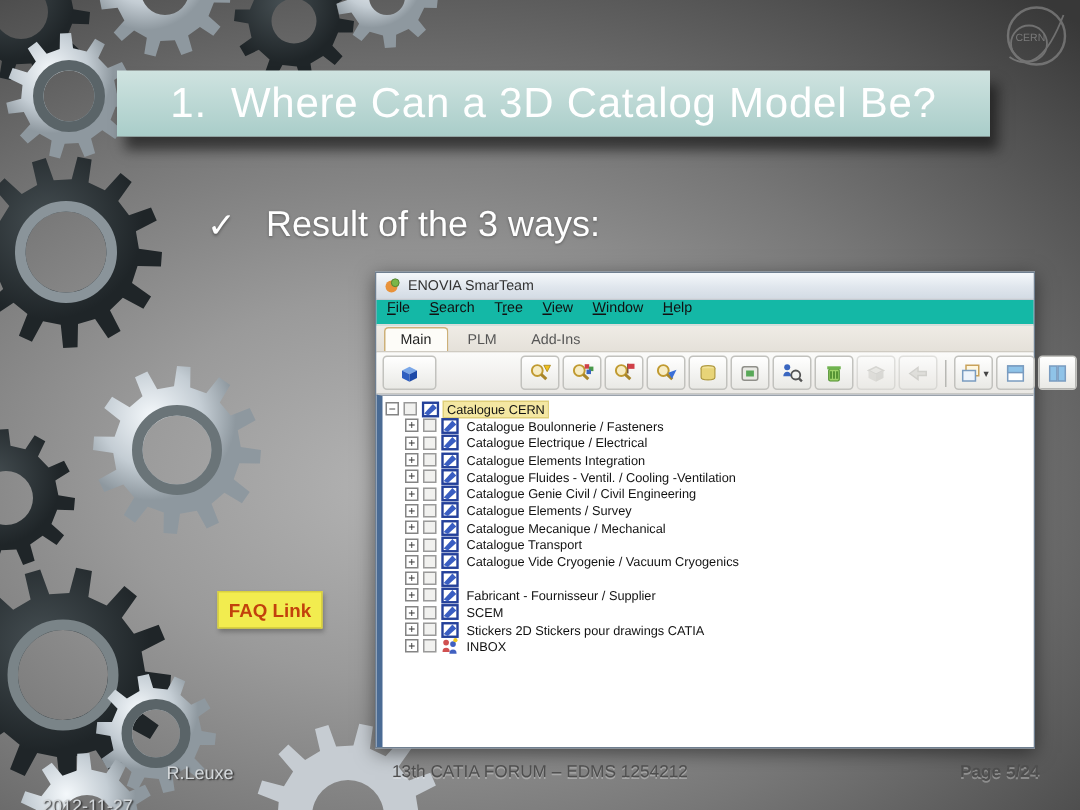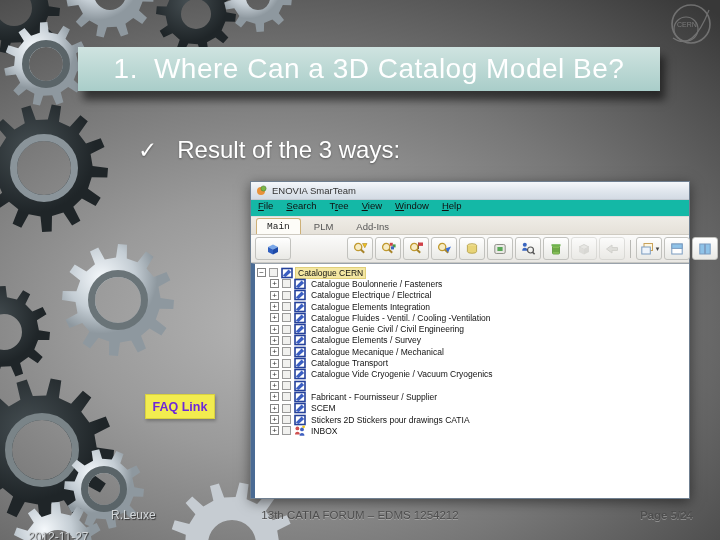--- a/index.html
+++ b/index.html
@@ -45,21 +45,21 @@
   }
   .menubar span u{text-decoration:underline;}
   .tabbar{
     height:17px;flex:0 0 17px;background:linear-gradient(#efece6,#e5e1d9);
     border-bottom:1px solid #cfcbc2;display:flex;align-items:flex-end;
     padding:0 5px;gap:3px;color:#555;
   }
   .tab{padding:2px 10px 2px 10px;}
   .tab.active{
     background:#fdfcf8;border:1px solid #cdb078;border-bottom:none;
-    border-radius:3px 3px 0 0;color:#222;font-family:Liberation Mono, monospace;
+    border-radius:3px 3px 0 0;color:#222;
   }
   .toolbar{
     height:27px;flex:0 0 27px;background:linear-gradient(#fbfbfa,#eae8e4);
     border-bottom:1px solid #c8c8c4;display:flex;align-items:center;
     padding:0 4px;gap:2px;
   }
   .tb-btn{
     width:24px;height:21px;border:1px solid #c2c2be;border-radius:3px;
     background:linear-gradient(#ffffff,#e9e9e5);
     display:flex;align-items:center;justify-content:center;flex:0 0 auto;
@@ -82,21 +82,21 @@
   }
   .cbx{width:9px;height:9px;border:1px solid #9a9a9a;background:#f1f1ef;box-sizing:border-box;flex:0 0 auto;}
   .ticon{flex:0 0 auto;}
   .tlabel{padding:0 2px;}
   .tlabel.sel{background:#f4e7a2;outline:1px solid #e0cf7a;}
 
   
   .faq{
     position:absolute;left:145px;top:394px;width:68px;height:23px;
     background:#f2ec4f;border:1px solid #d9d13e;
-    color:#6d28d9;font-weight:bold;font-size:12.5px;
+    color:#c2410c;font-weight:bold;font-size:12.5px;
     display:flex;align-items:center;justify-content:center;cursor:pointer;
     box-shadow:1px 2px 3px rgba(0,0,0,.25);
   }
 
   
   .footer-date,.footer-author{
     position:absolute;top:508px;font-size:12px;color:#d3d7da;
     text-shadow:1px 1px 1px #2e2e2e;
   }
   .footer-date{left:28px;margin-top:22px;}

